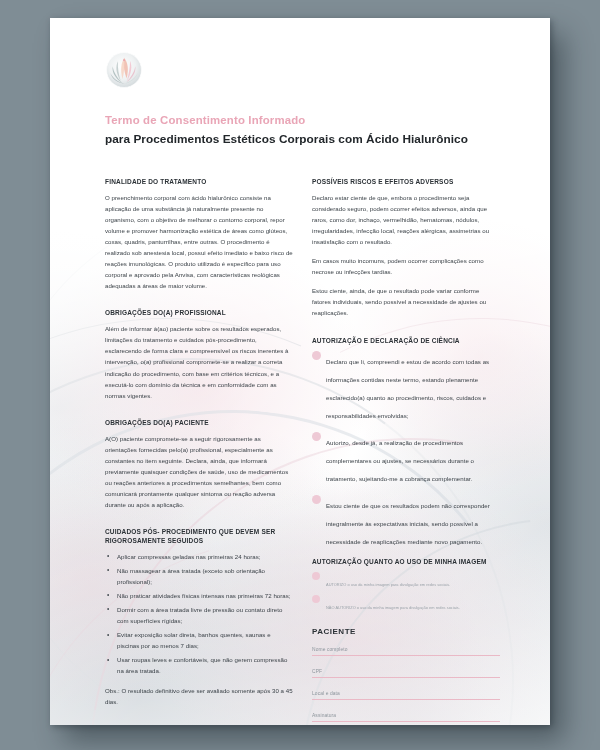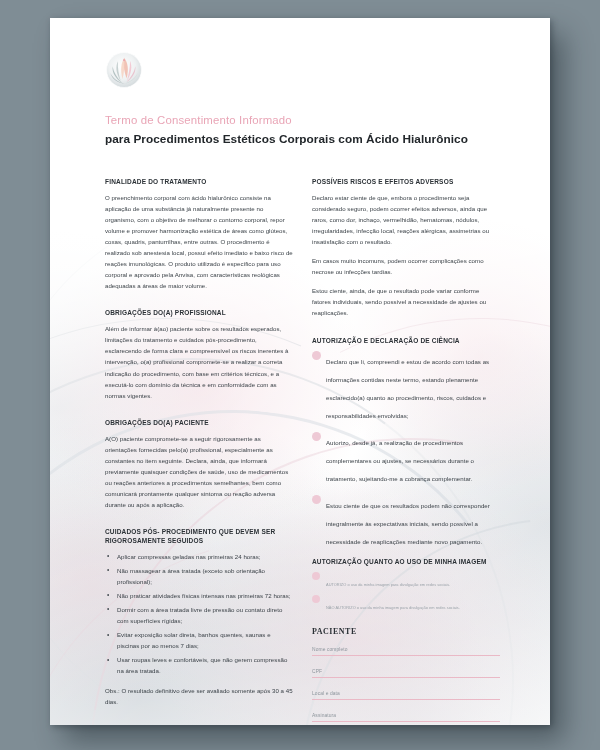--- a/index.html
+++ b/index.html
@@ -48,21 +48,21 @@
     background:linear-gradient(168deg, rgba(255,255,255,.95) 0%, rgba(255,255,255,.88) 26%, rgba(255,255,255,.35) 48%, rgba(255,255,255,.12) 66%, rgba(255,255,255,.30) 86%, rgba(255,255,255,.55) 100%);
   }
 
   
   #content{position:absolute;inset:0;}
 
   .logo{position:absolute;left:55px;top:33px;width:38px;height:38px;}
 
   .title-block{position:absolute;left:55px;top:95px;width:395px;}
   .t-kicker{
-    font-size:11.4px;color:#e9a5b6;letter-spacing:.16px;line-height:1.25;font-weight:400;
+    font-size:11.4px;color:#e9a5b6;letter-spacing:.16px;line-height:1.25;font-weight:700;
   }
   .t-main{
     font-size:11.8px;color:#22272b;font-weight:700;letter-spacing:.05px;line-height:1.3;margin-top:5px;
   }
 
   .col{position:absolute;top:160px;width:188px;}
   .col-left{left:55px;}
   .col-right{left:262px;}
 
   .sec-h{
@@ -90,21 +90,21 @@
   .chk .ctext{font-size:6.1px;line-height:1.8;color:#3b4248;letter-spacing:.04px;}
 
   .chk-sm{position:relative;padding-left:14px;margin-bottom:5px;}
   .chk-sm .dot{
     position:absolute;left:0;top:0px;width:8px;height:8px;border-radius:50%;
     background:#eec9d5;
   }
   .chk-sm .ctext{font-size:3.9px;line-height:1.7;color:#9aa2a9;letter-spacing:.03px;}
 
   .sig-h{
-    font-size:8px;font-weight:700;color:#2b3136;letter-spacing:.5px;margin:14px 0 11px 0;font-family:Liberation Serif, serif;
+    font-size:8px;font-weight:700;color:#2b3136;letter-spacing:.5px;margin:14px 0 11px 0;
   }
   .field{margin-bottom:13px;}
   .field .f-label{font-size:4.9px;color:#8d959c;letter-spacing:.1px;margin-bottom:3px;}
   .field .f-line{height:1px;background:#eab9c6;width:100%;}
 </style>
 </head>
 <body>
 
 <div id="stage">
 

